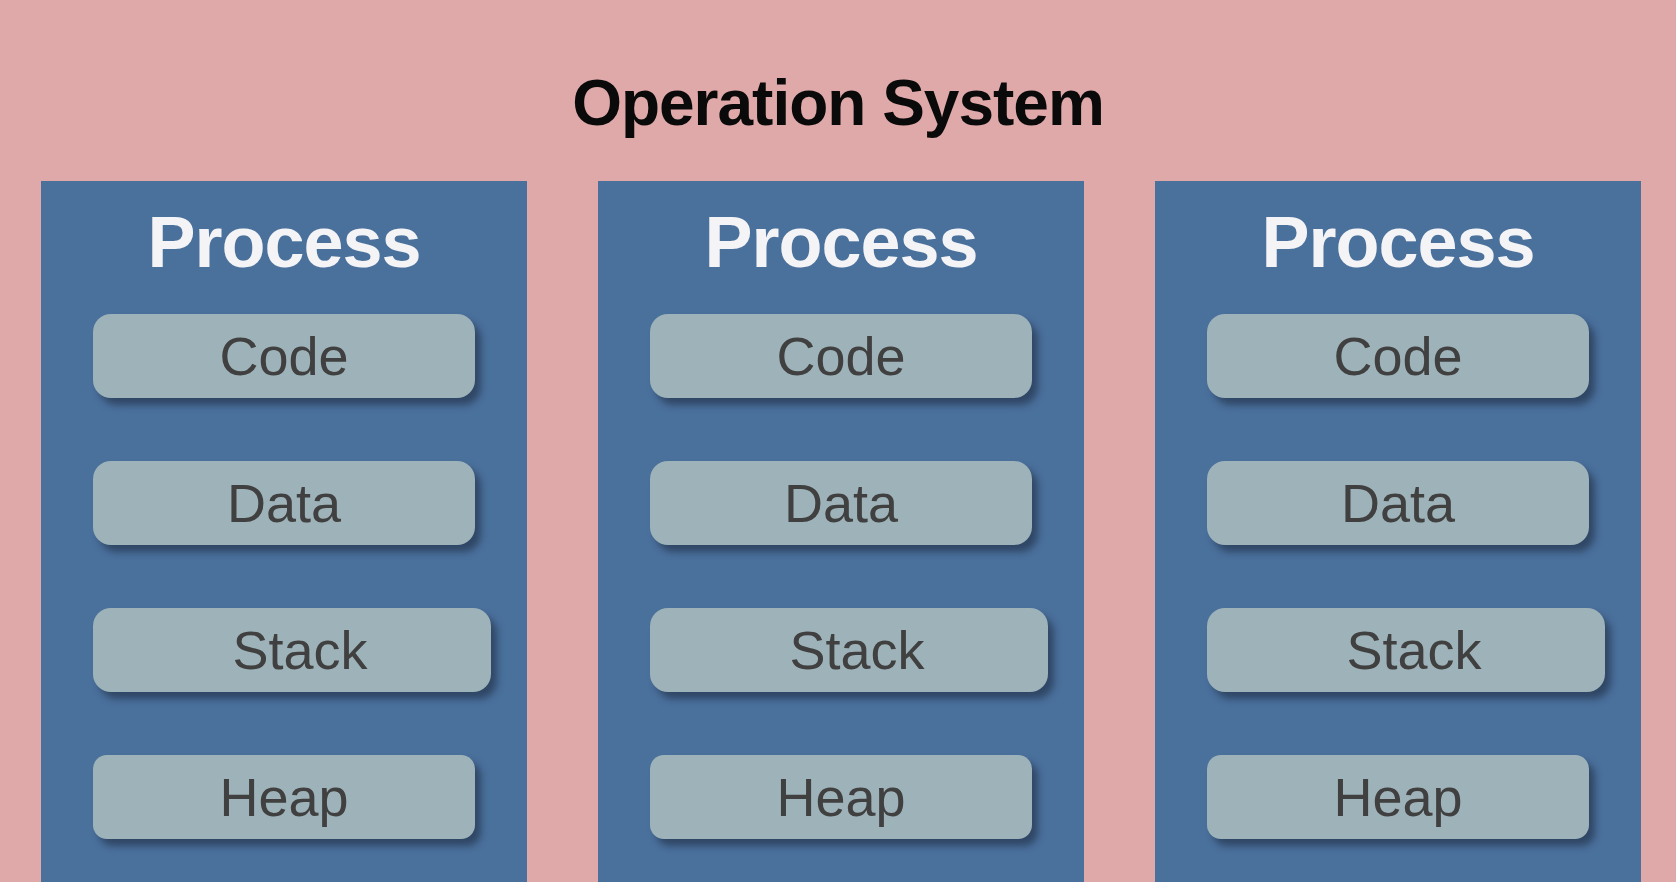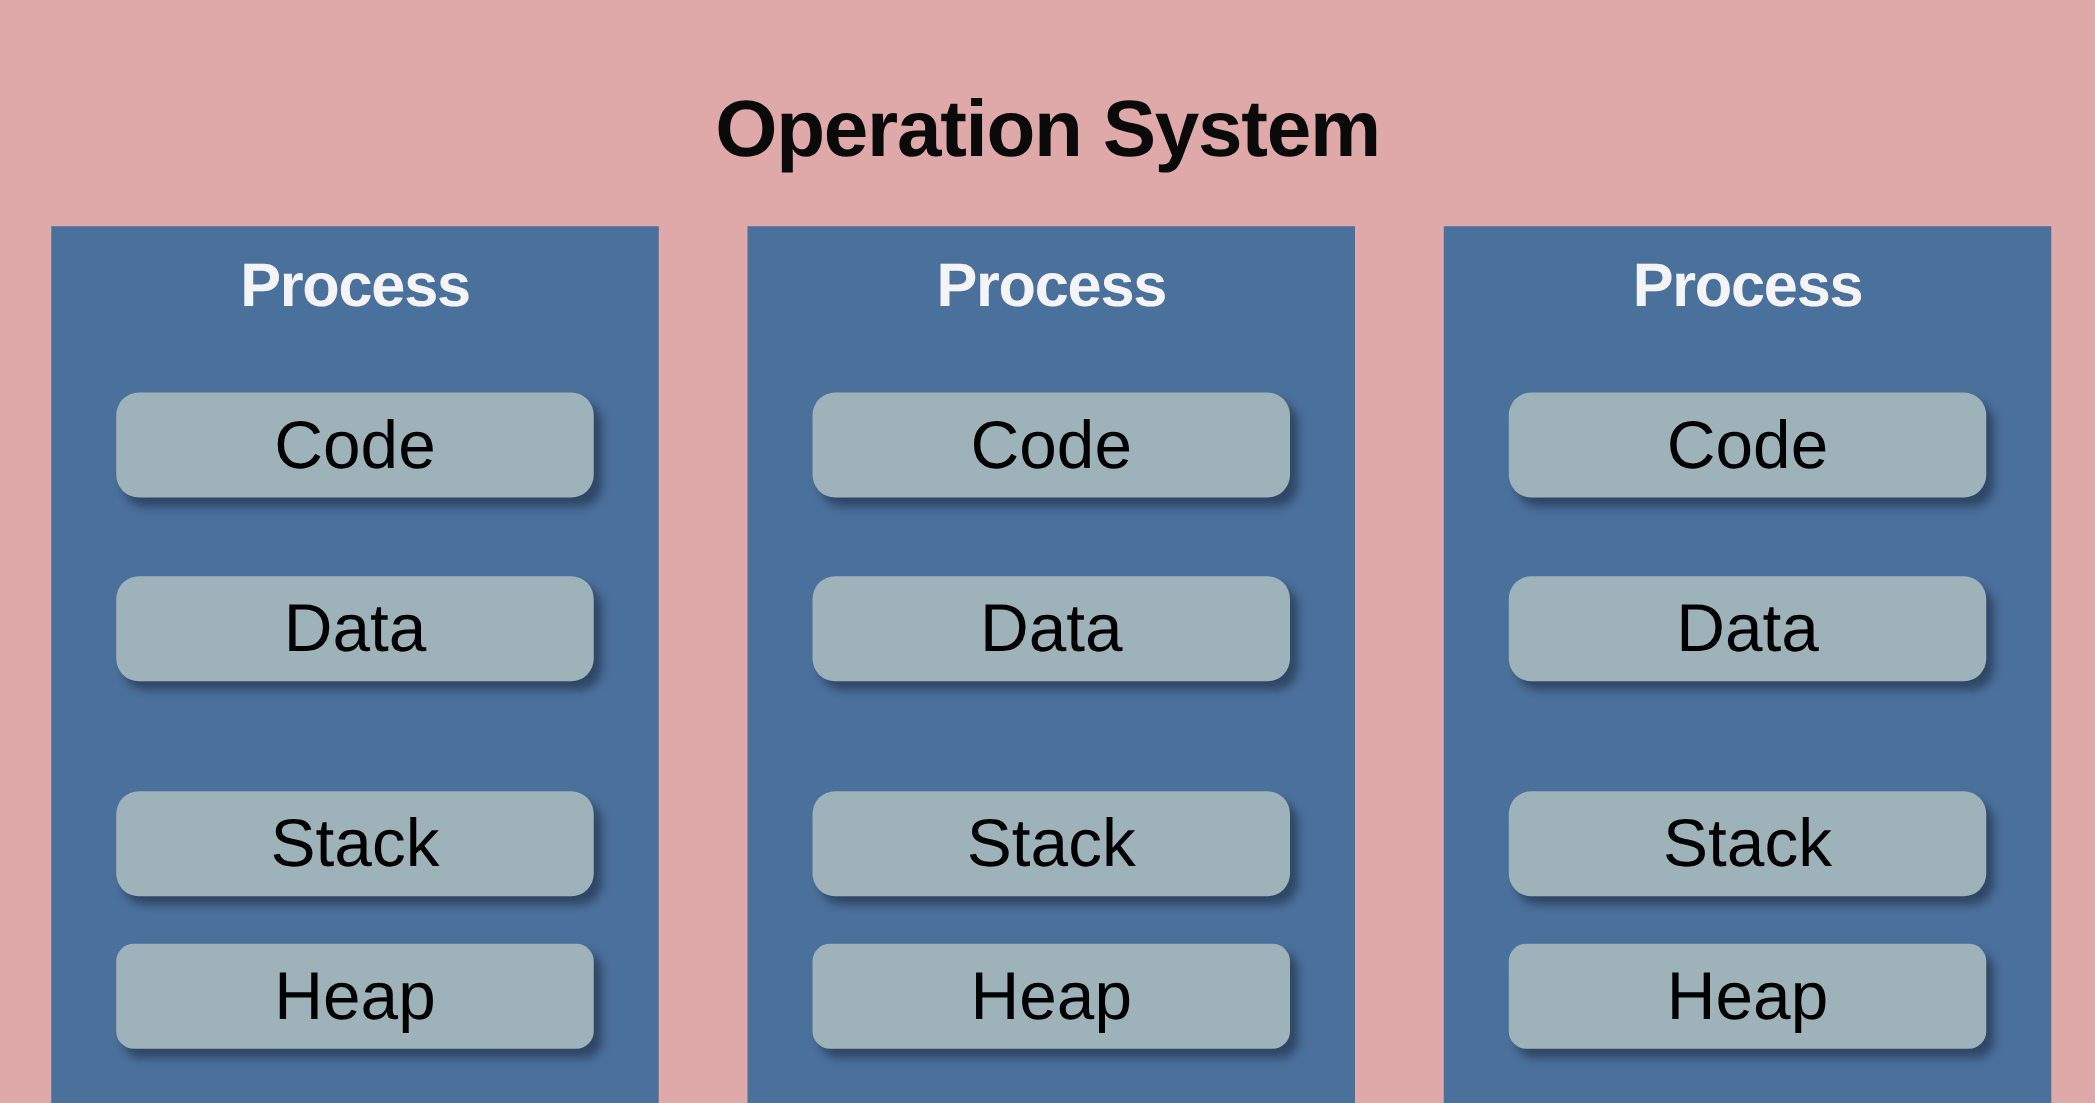--- a/index.html
+++ b/index.html
@@ -39,43 +39,43 @@
   }
   .process-1 { left: 41px; }
   .process-2 { left: 598px; }
   .process-3 { left: 1155px; }
   .process-title {
     position: absolute;
     top: 20px;
     left: 0;
     width: 100%;
     text-align: center;
-    font-size: 49px;
+    font-size: 72px;
     font-weight: 700;
     letter-spacing: -1px;
     color: #f4f4f6;
   }
   .segment {
     position: absolute;
     left: 52px;
     width: 382px;
     height: 84px;
     background: #9eb3b9;
     border-radius: 18px;
     box-shadow: 6px 7px 7px rgba(28, 38, 58, 0.55);
     display: flex;
     align-items: center;
     justify-content: center;
     font-size: 54px;
     font-weight: 400;
-    color: #000000;
+    color: #404040;
   }
   .segment-row-0 { top: 133px; }
   .segment-row-1 { top: 280px; }
-  .segment-row-2 { top: 452px; }
+  .segment-row-2 { top: 427px; padding-left: 16px; }
   .segment-row-3 { top: 574px; border-radius: 14px; }
 </style>
 </head>
 <body>
 
 <div class="canvas">
 
   <div class="os-title">Operation System</div>
 
   <div class="process process-1">

